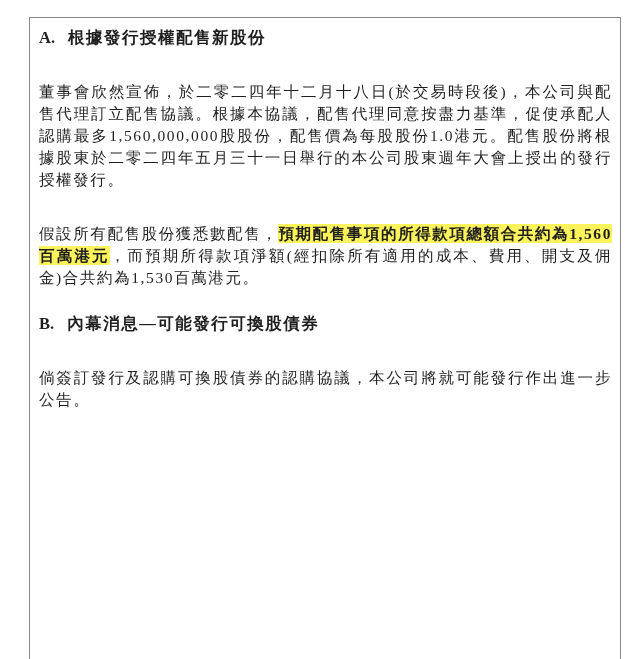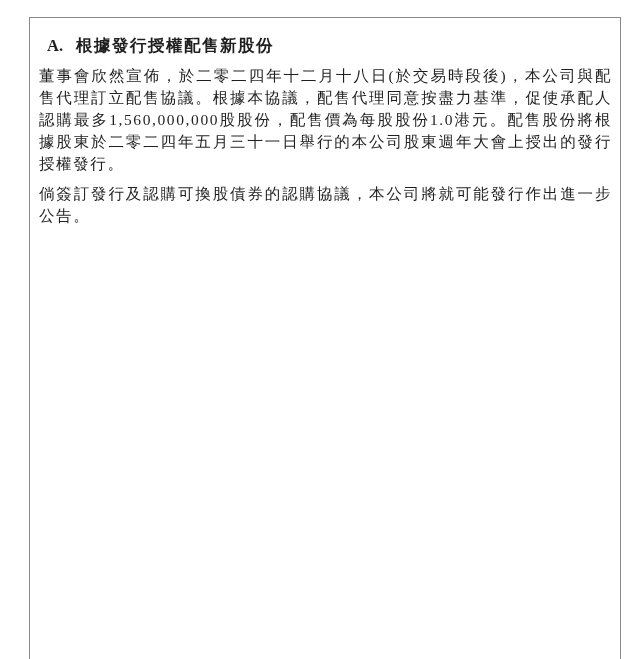--- a/index.html
+++ b/index.html
@@ -18,31 +18,31 @@
   }
   .doc-box {
     position: absolute;
     left: 29px; top: 17px;
     width: 592px; height: 720px; 
     border: 1px solid var(--border);
     background: var(--background);
     padding: 9px 8px 20px 9px;
   }
   .heading {
-    margin: 8px;
+    margin: 0;
     font-size: 16.5px;
     line-height: 22px;
     font-weight: bold;
     color: var(--text);
     letter-spacing: 1.5px;
   }
   .heading.spaced { margin-top: 24px; }
   .sec-label { margin-right: 13px; letter-spacing: 0; }
   .para {
-    margin: 8px 0 0 0;
+    margin: 32px 0 0 0;
     font-size: 15.5px;
     line-height: 22px;
     color: var(--text);
     text-align: justify;
     letter-spacing: 1.6px;
   }
   .para.bold { font-weight: bold; }
   .hl {
     background: var(--highlight);
     font-weight: bold;
@@ -52,19 +52,21 @@
 </head>
 <body>
 
 <div class="doc-box">
 
   <h2 class="heading"><span class="sec-label">A.</span><span>根據發行授權配售新股份</span></h2>
 
   <p class="para">董事會欣然宣佈，於二零二四年十二月十八日(於交易時段後)，本公司與配售代理訂立配售協議。根據本協議，配售代理同意按盡力基準，促使承配人認購最多1,560,000,000股股份，配售價為每股股份1.0港元。配售股份將根據股東於二零二四年五月三十一日舉行的本公司股東週年大會上授出的發行授權發行。</p>
 
 
+  <p class="para"><span>假設所有配售股份獲悉數配售，</span><span class="hl">預期配售事項的所得款項總額合共約為1,560百萬港元</span><span>，而預期所得款項淨額(經扣除所有適用的成本、費用、開支及佣金)合共約為1,530百萬港元。</span></p>
 
 
+  <h2 class="heading spaced"><span class="sec-label">B.</span><span>內幕消息—可能發行可換股債券</span></h2>
 
 
   <p class="para">倘簽訂發行及認購可換股債券的認購協議，本公司將就可能發行作出進一步公告。</p>
 
 </div>
 
 </body></html>

